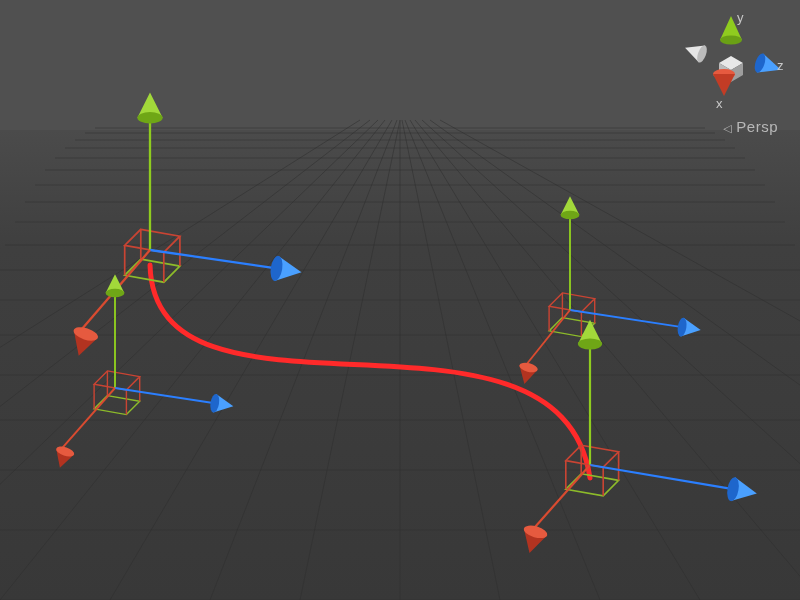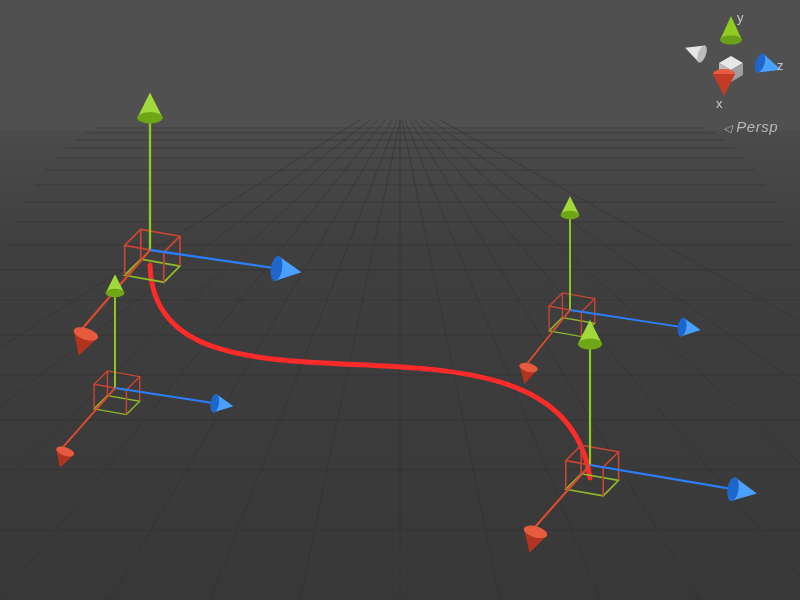--- a/index.html
+++ b/index.html
@@ -46,21 +46,20 @@
   }
   .persp-label {
     position: absolute;
     top: 118px;
     right: 22px;
     color: #b8b8b8;
     font-size: 15px;
     letter-spacing: 0.5px;
     pointer-events: auto;
     user-select: none;
-    font-style: italic;
   }
   .persp-label .tri {
     display: inline-block;
     margin-right: 4px;
     font-size: 11px;
     vertical-align: middle;
   }
 </style>
 </head>
 <body>

